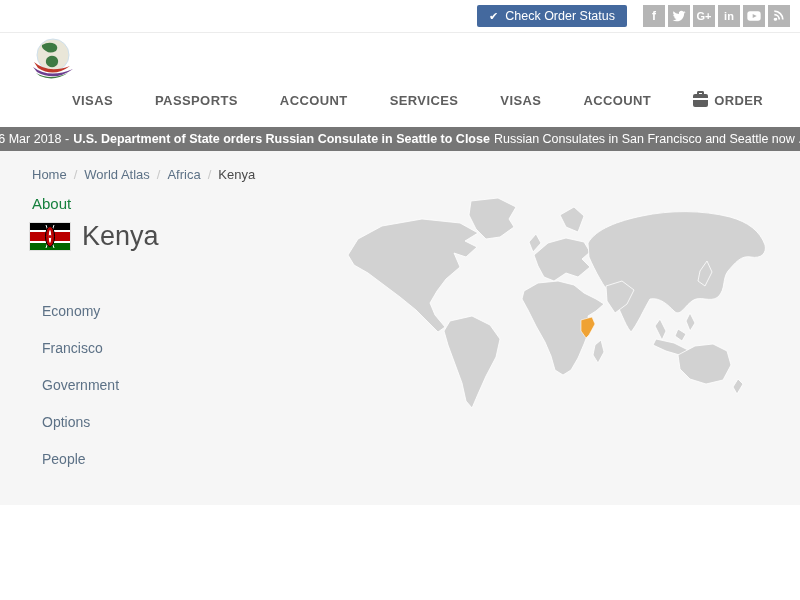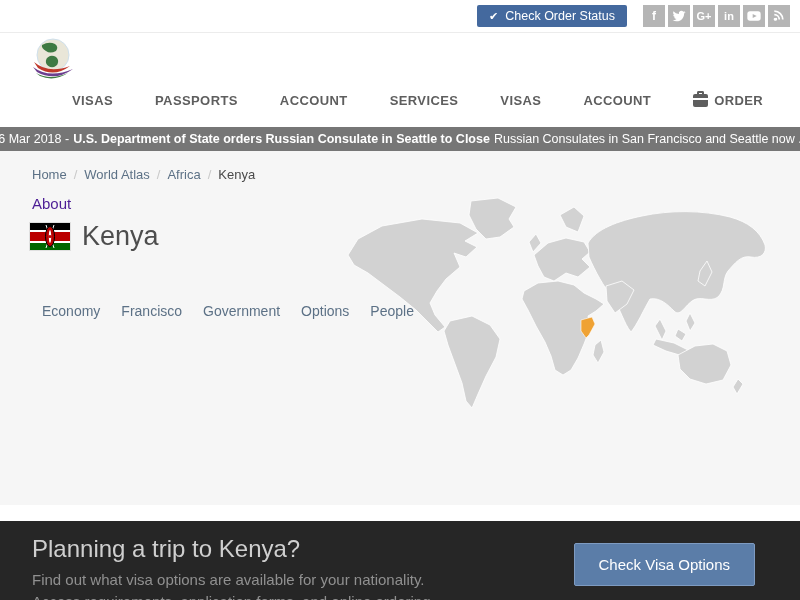--- a/index.html
+++ b/index.html
@@ -43,31 +43,31 @@
         color:#fff;font-size:12.5px;display:flex;align-items:center;justify-content:center;
         white-space:nowrap;overflow:hidden;}
   .news b{font-weight:700;margin:16px 4px;}
 
   
   .content{position:absolute;top:151px;left:0;width:800px;height:354px;background:var(--page_bg,#F6F6F6);}
   .crumbs{position:absolute;left:32px;top:16px;font-size:13px;color:#c9c9c9;}
   .crumbs a{color:var(--link,#6B8095);text-decoration:none;cursor:pointer;}
   .crumbs .sep{margin:0 7px;color:#c9c9c9;}
   .crumbs .cur{color:#4a4a4a;}
-  .about-label{position:absolute;left:32px;top:44px;font-size:15px;color:#4c1d95;}
+  .about-label{position:absolute;left:32px;top:44px;font-size:15px;color:#15803d;}
   .country-row{position:absolute;left:30px;top:70px;display:flex;align-items:center;gap:12px;}
   .flag{width:40px;height:27px;position:relative;box-shadow:0 0 0 1px #e0e0e0;overflow:hidden;}
   .flag .s1{position:absolute;top:0;left:0;width:100%;height:27%;background:#000;}
   .flag .s2{position:absolute;top:27%;left:0;width:100%;height:7%;background:#fff;}
   .flag .s3{position:absolute;top:34%;left:0;width:100%;height:32%;background:#BB0000;}
   .flag .s4{position:absolute;top:66%;left:0;width:100%;height:7%;background:#fff;}
   .flag .s5{position:absolute;top:73%;left:0;width:100%;height:27%;background:#006600;}
   .flag svg{position:absolute;top:0;left:0;}
   .country-title{font-size:27px;color:#4d4d4d;font-weight:400;}
-  .side-links{position:absolute;left:42px;top:152px;display:flex;flex-direction:row;gap:21px;}
+  .side-links{position:absolute;left:42px;top:152px;display:flex;flex-direction:column;gap:21px;}
   .side-link{font-size:14px;color:var(--link,#5C7186);cursor:pointer;}
 
   .worldmap{position:absolute;left:338px;top:42px;width:456px;height:236px;}
   .land{fill:var(--land,#D2D2D2);stroke:#ffffff;stroke-width:.8;stroke-linejoin:round;}
   .kenya{fill:var(--highlight,#EFA234);stroke:#ffffff;stroke-width:.6;}
 
   
   .footer{position:absolute;top:521px;left:0;width:800px;height:79px;background:var(--footer_bg,#262626);}
   .footer h2{position:absolute;left:32px;top:14px;margin:0;font-size:24px;font-weight:300;color:#cfcfcf;}
   .footer .fl1{position:absolute;left:32px;top:50px;margin:0;font-size:15px;color:#909090;}
@@ -210,20 +210,14 @@
       <path class="land" d="M340,136 L348,141 L344,148 L337,143 Z"></path>
       <path class="land" d="M352,120 L357,130 L352,138 L348,128 Z"></path>
       <path class="land" d="M322,126 L328,138 L324,147 L317,133 Z"></path>
       <path class="land" d="M362,78 L369,68 L374,79 L367,93 L360,88 Z"></path>
       <path class="land" d="M340,162 L357,153 L375,151 L389,158 L393,172 L385,187 L368,191 L352,186 L342,176 Z"></path>
       <path class="land" d="M400,186 L405,191 L399,201 L395,194 Z"></path>
       <path class="kenya" d="M243,127 L254,124 L257,131 L251,142 L248,145 L243,138 Z"></path>
     </svg>
   </div>
 
-  <div class="footer">
-    <h2>Planning a trip to Kenya?</h2>
-    <p class="fl1">Find out what visa options are available for your nationality.</p>
-    <p class="fl2">Access requirements, application forms, and online ordering.</p>
-    <button class="cta-btn">Check Visa Options</button>
-  </div>
 
 </div>
 
 </body></html>

